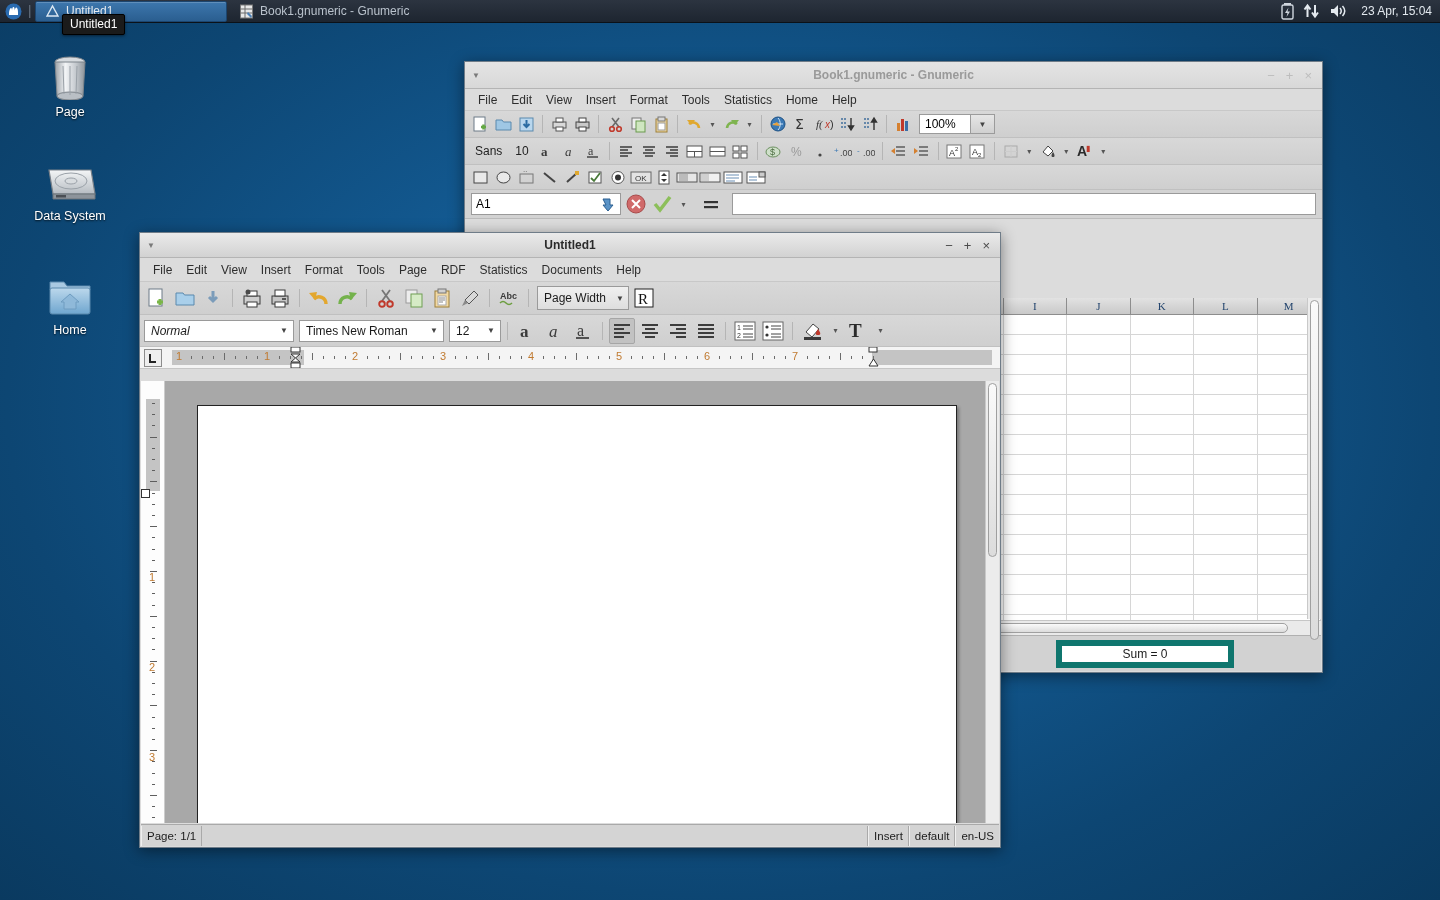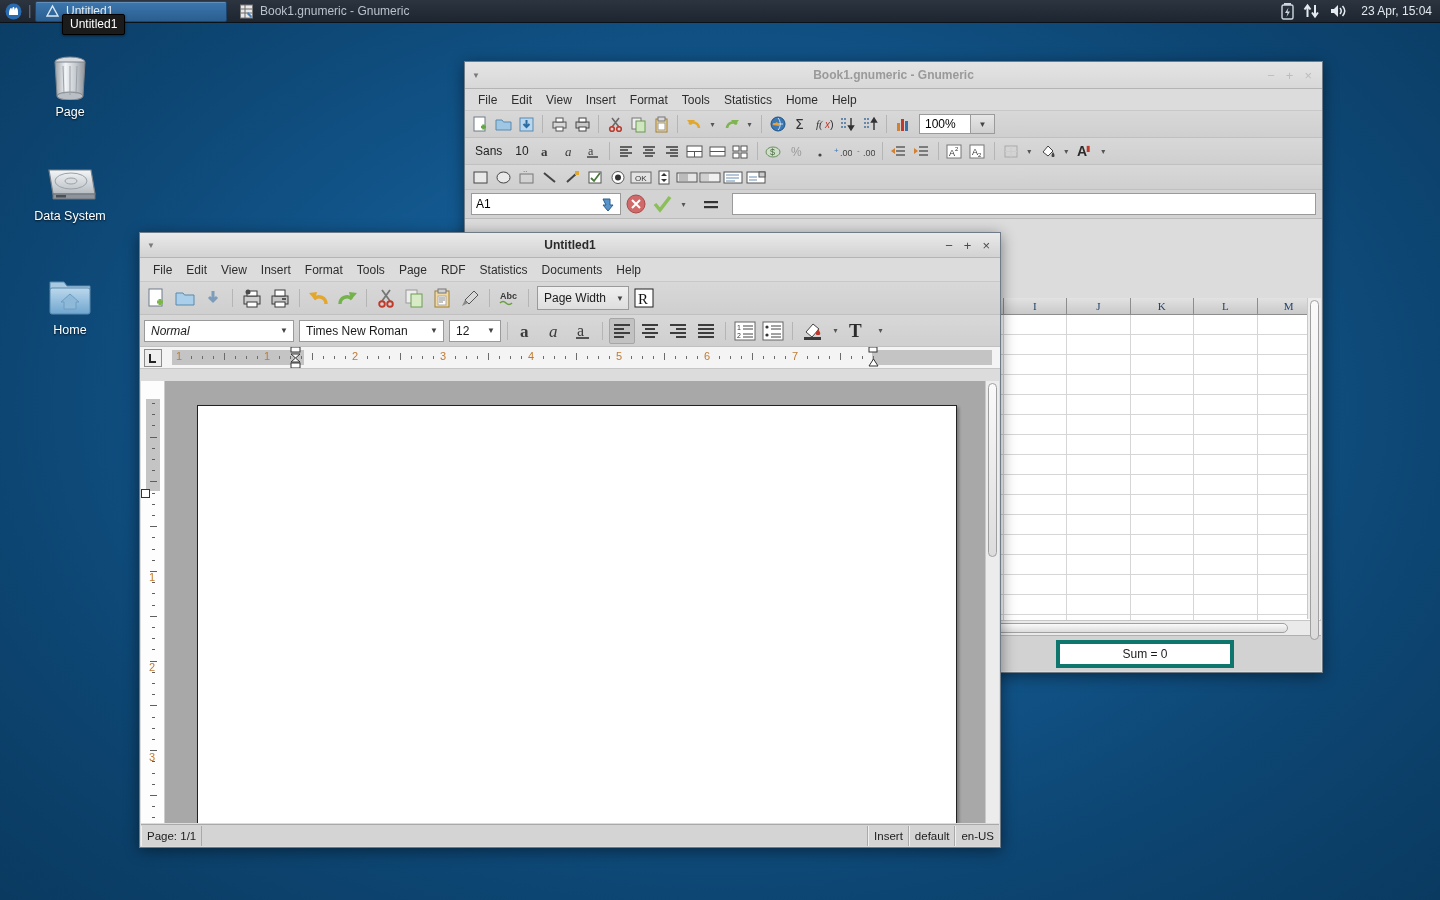--- a/index.html
+++ b/index.html
@@ -132,21 +132,21 @@
     border-right:1px solid #a9a9a9; border-left:1px solid #efefef; }
   .sb-fill{ flex:1; border-right:1px solid #a9a9a9; height:20px; }
 
   .combo{ display:flex; align-items:center; height:22px; background:#fff; border:1px solid #9a9a9a; }
   .combo .cv{ padding:0 6px; font-size:12px; color:#1b1b1b; white-space:nowrap; }
   .combo .ca{ margin-left:auto; width:18px; text-align:center; font-size:8px; color:#444; }
   .combo.grey{ background:linear-gradient(#f0f0f0,#dedede); }
 
   .gn-sheetbar{ position:absolute; left:1px; right:1px; bottom:1px; height:36px; background:#d2d2d2;
     border-top:1px solid #b0b0b0; display:flex; align-items:center; }
-  .sumbox{ width:178px; height:28px; background:#fff; border:4px solid #0f766e; margin-left:590px;
+  .sumbox{ width:178px; height:28px; background:#fff; border:6px solid #0f766e; margin-left:590px;
     display:flex; align-items:center; justify-content:center; font-size:12px; color:#1b1b1b; }
   .hscroll{ position:absolute; left:1px; right:1px; bottom:37px; height:15px; background:#eaeaea; border-top:1px solid #c6c6c6; }
   .hthumb{ position:absolute; left:2px; width:820px; top:2px; bottom:2px; background:linear-gradient(#fafafa,#dcdcdc);
     border:1px solid #a0a0a0; border-radius:5px; }
   svg{ display:block; }
 </style>
 </head>
 <body>
 
 <div class="dicon" id="ic-trash">

